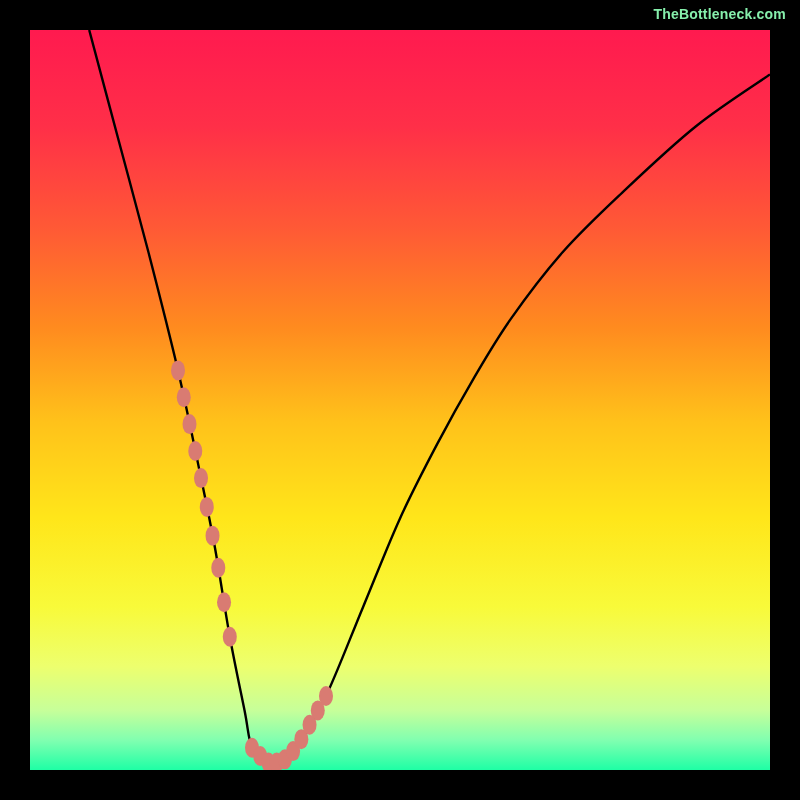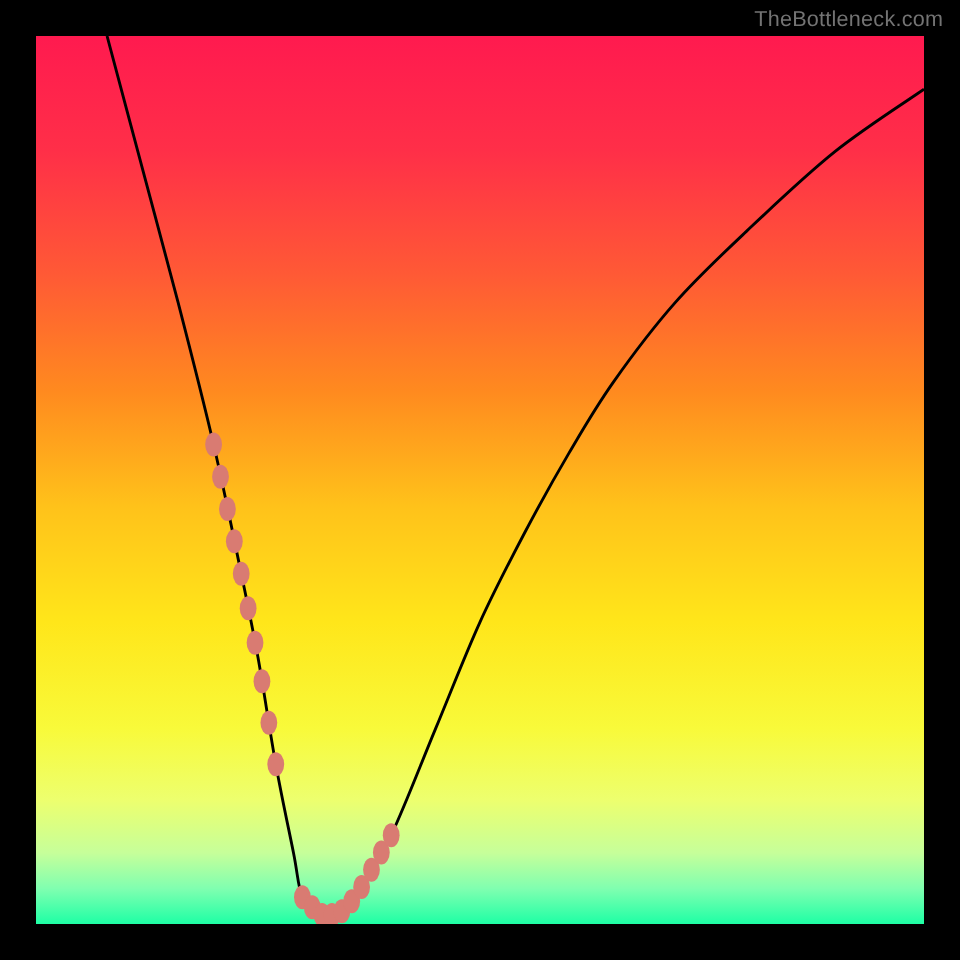--- a/index.html
+++ b/index.html
@@ -38,23 +38,23 @@
     position: absolute;
     top: 0;
     left: 0;
     width: 740px;
     height: 740px;
   }
   .watermark {
     position: absolute;
     top: 6px;
     right: 14px;
-    color: #737373;
-    font-size: 18px;
-    font-weight: 400;
+    color: #86efac;
+    font-size: 14px;
+    font-weight: 700;
     letter-spacing: 0.2px;
   }
 </style>
 </head>
 <body>
 
 <div class="frame">
 
   <div class="plot-area">
 

